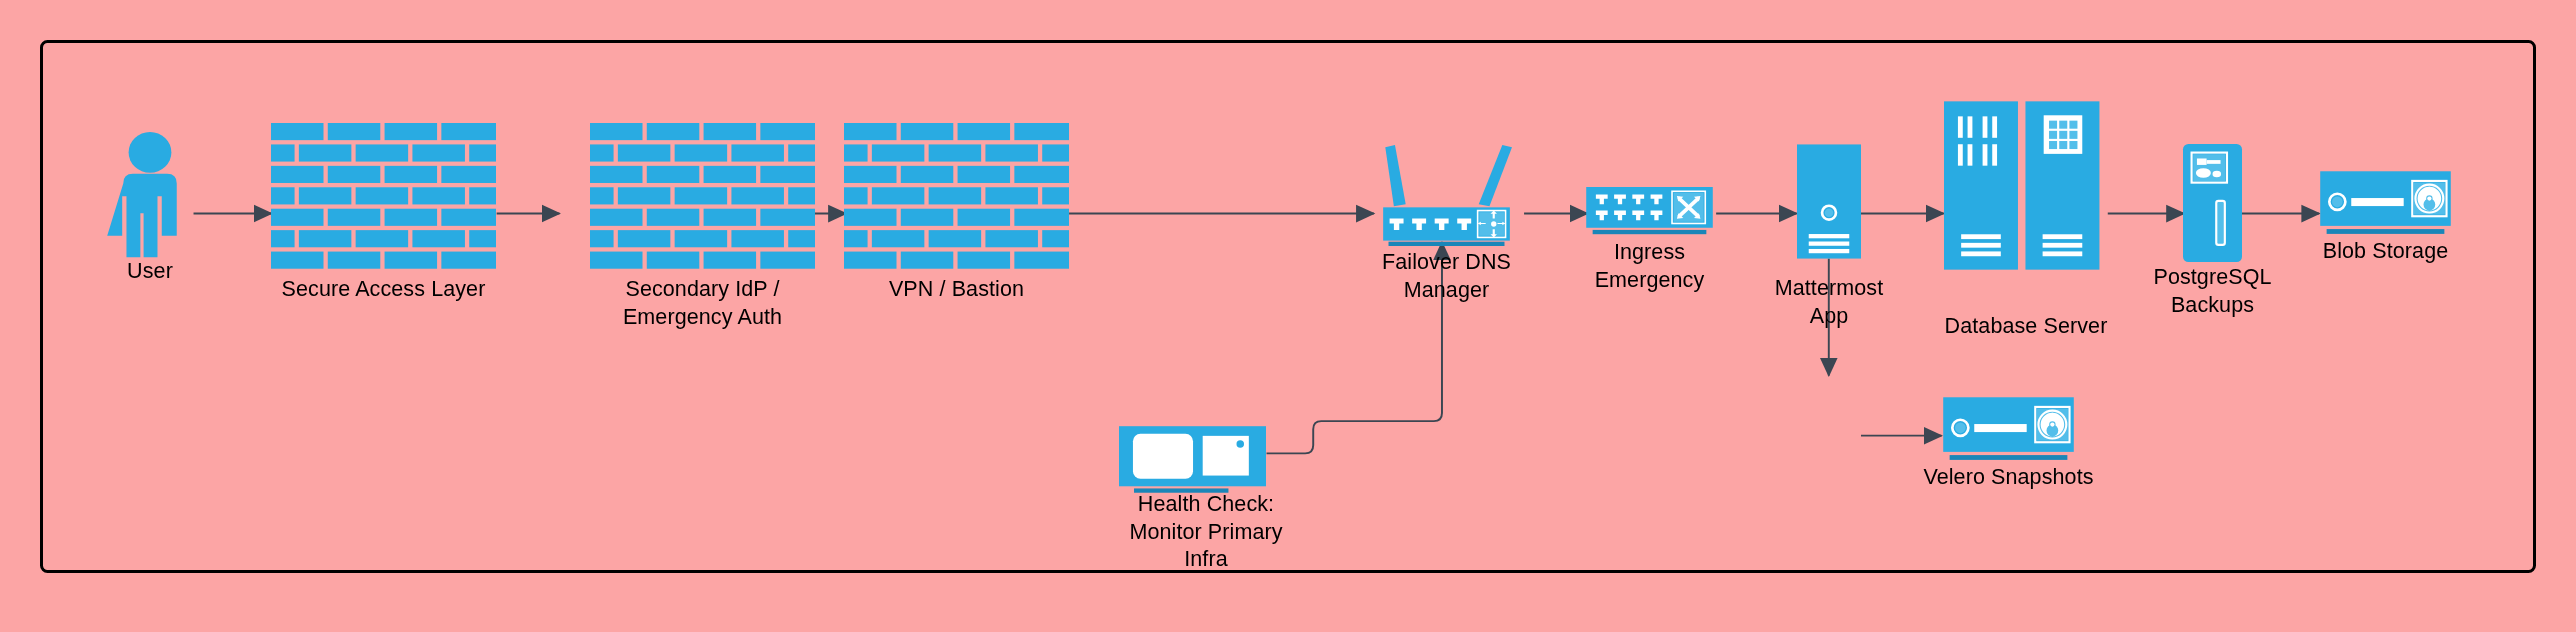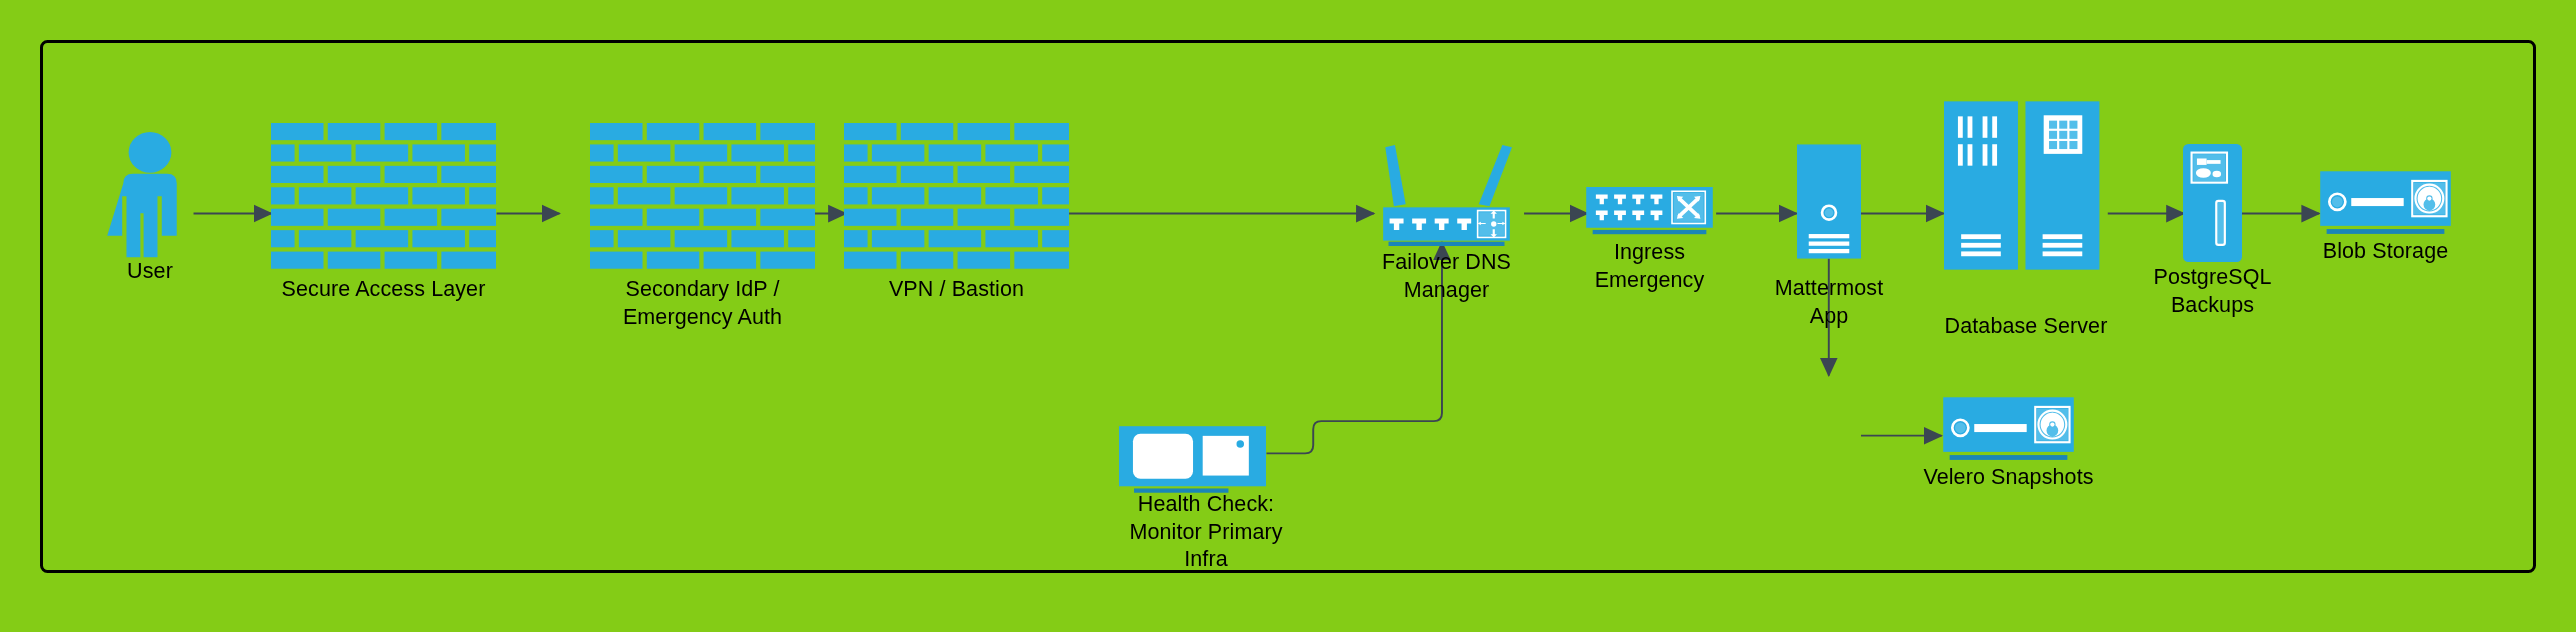--- a/index.html
+++ b/index.html
@@ -1,17 +1,17 @@
 <!DOCTYPE html>
 <html style="font-size:8.6px"><head>
 <meta charset="utf-8">
 <style>
   html,body{margin:0;padding:0;background:#ffffff;}
   body{font-family:"Liberation Sans",sans-serif;}
-  #stage{position:relative;width:2576px;height:632px;background:#84cc16;overflow:hidden;}
+  #stage{position:relative;width:2576px;height:632px;background:#fca5a5;overflow:hidden;}
 
   #boundary{
     position:absolute;left:40px;top:40px;width:2496px;height:533px;
     border:3.8px solid #000000;border-radius:7.5px;box-sizing:border-box;
     background:transparent;
   }
 
   .node{position:absolute;}
   .icon{position:relative;}
   .label{

